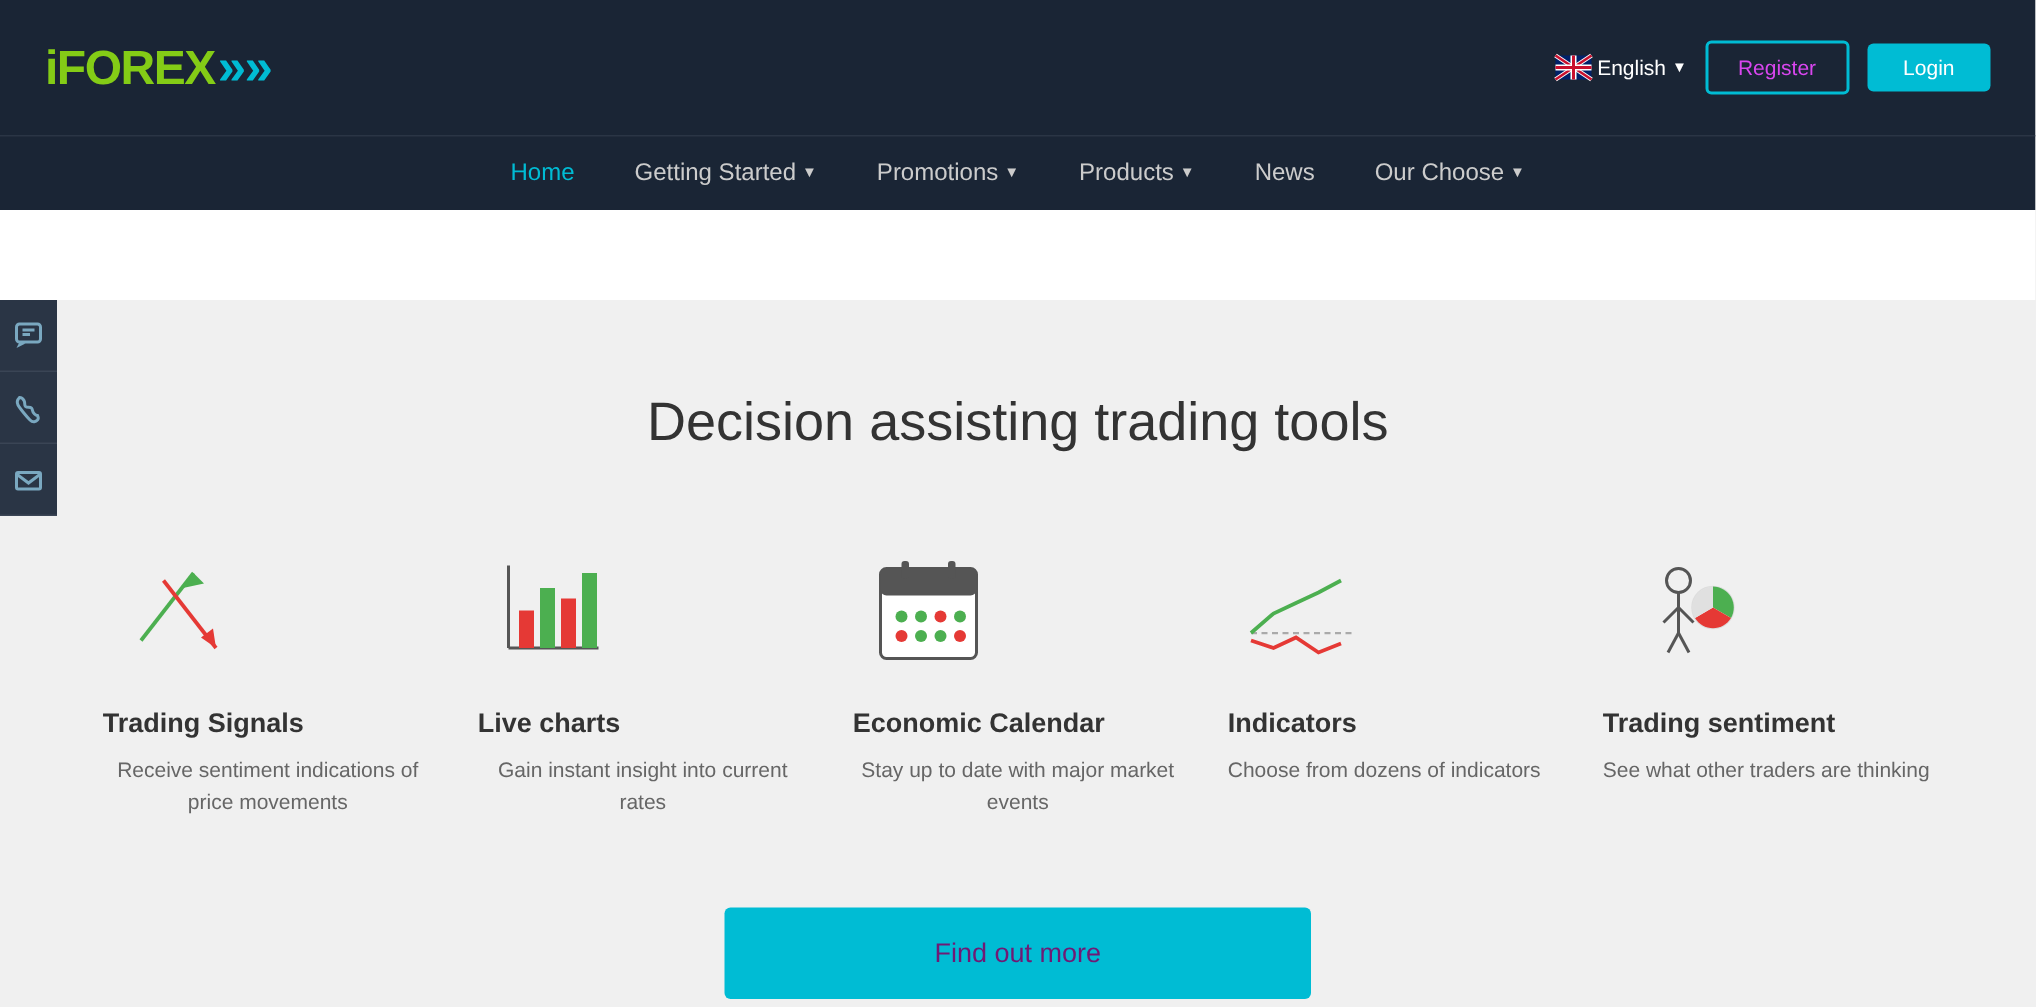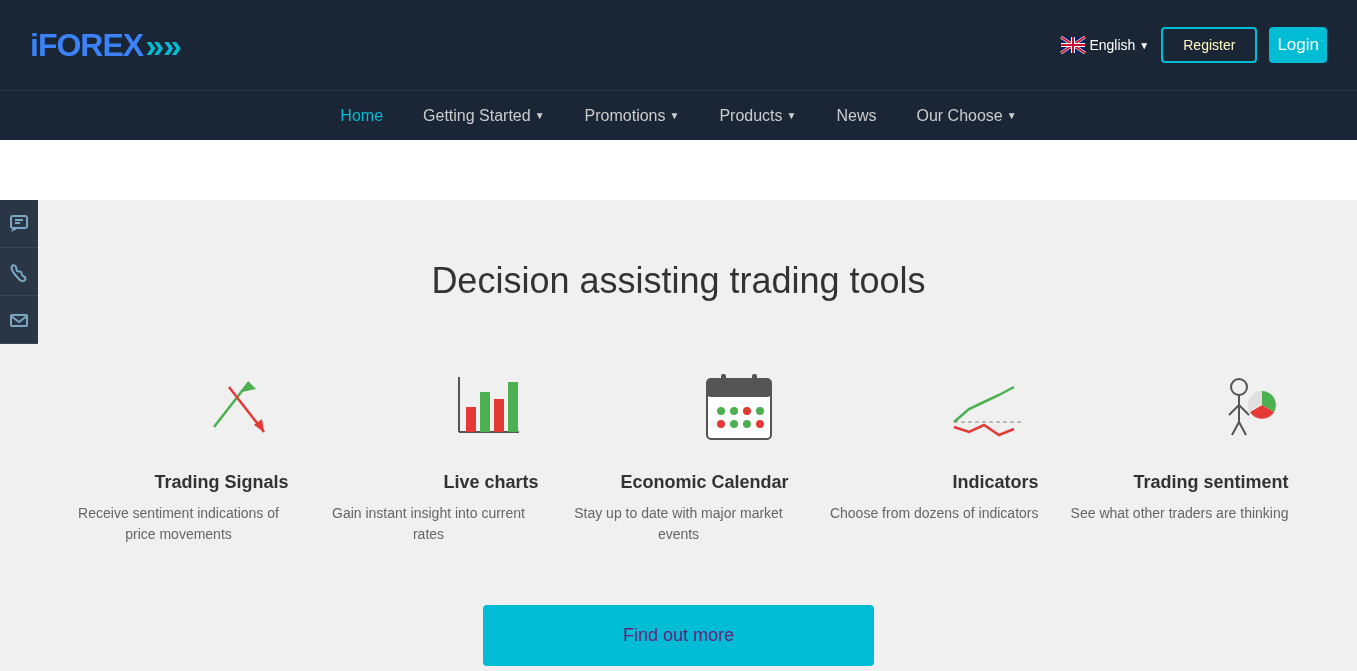--- a/index.html
+++ b/index.html
@@ -16,52 +16,52 @@
       position: relative;
     }
     .logo {
       color: white;
       font-size: 32px;
       font-weight: bold;
       letter-spacing: -1px;
       display: flex;
       align-items: center;
     }
-    .logo-iforex { color: #3b82f6; font-size: 32px; font-weight: bold; }
+    .logo-iforex { color: #84cc16; font-size: 32px; font-weight: bold; }
 
     .header-right {
       display: flex;
       align-items: center;
       gap: 12px;
     }
     .lang-selector {
       display: flex;
       align-items: center;
       gap: 4px;
       color: white;
       font-size: 14px;
       cursor: pointer;
     }
     .btn-register {
       border: 2px solid #00bcd4;
-      color: #fef9c3;
+      color: #d946ef;
       background: transparent;
       padding: 8px 20px;
       border-radius: 4px;
       font-size: 14px;
       cursor: pointer;
       font-weight: 500;
     }
     .btn-login {
       background: #00bcd4;
       color: white;
       border: none;
-      padding: 8px 8px;
+      padding: 8px 24px;
       border-radius: 4px;
-      font-size: 17px;
+      font-size: 14px;
       cursor: pointer;
       font-weight: 500;
     }
 
     
     nav {
       background: #1a2535;
       border-top: 1px solid #2a3545;
       display: flex;
       align-items: center;
@@ -128,21 +128,21 @@
       display: flex;
       justify-content: center;
       gap: 30px;
       margin-bottom: 60px;
     }
 
     .tool-card {
       width: 220px;
       display: flex;
       flex-direction: column;
-      align-items: flex-end;
+      align-items: flex-start;
       text-align: center;
     }
 
     .tool-icon {
       width: 100px;
       height: 90px;
       display: flex;
       align-items: center;
       justify-content: center;
       margin-bottom: 20px;

